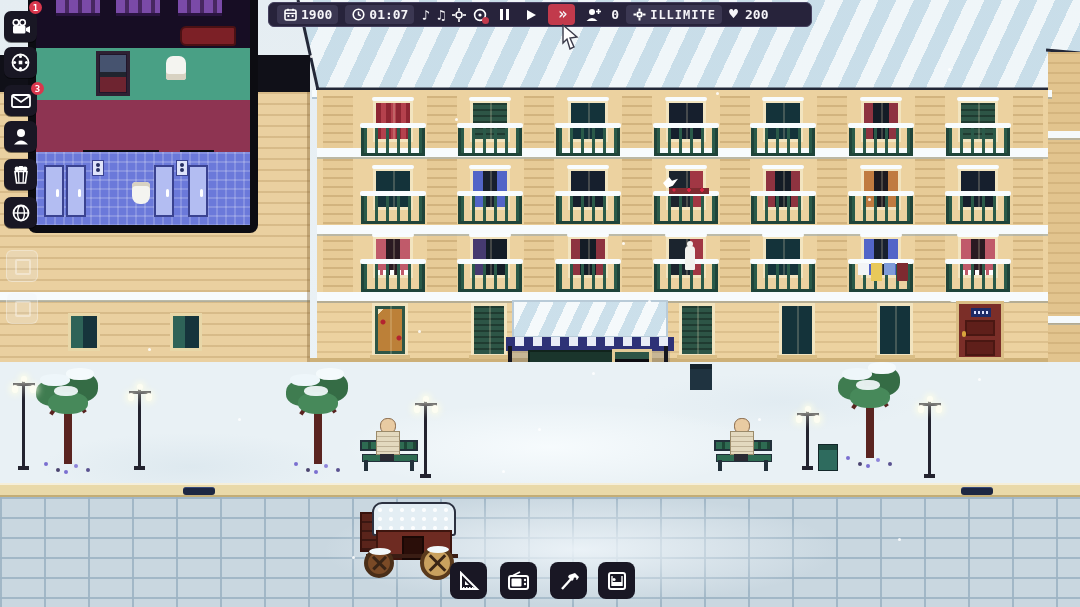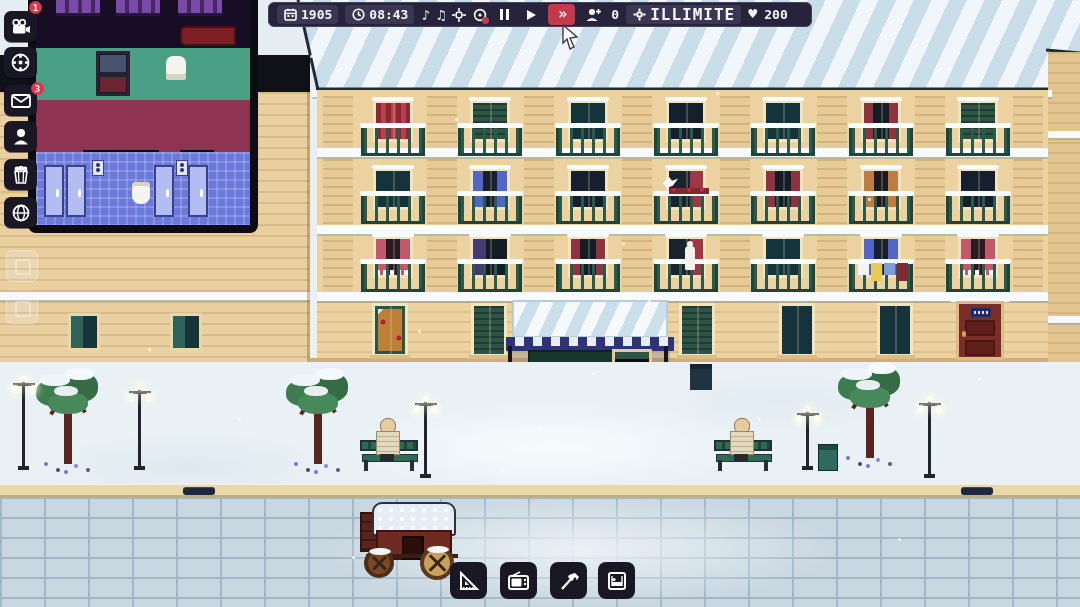--- a/index.html
+++ b/index.html
@@ -634,30 +634,30 @@
       <span class="hudicon">
         <svg width="13" height="13" viewBox="0 0 13 13">
             <rect x="1" y="2" width="11" height="10" rx="1.5" fill="none" stroke="#fff" stroke-width="1.6"></rect>
             <line x1="1" y1="5.4" x2="12" y2="5.4" stroke="#fff" stroke-width="1.4"></line>
             <line x1="4" y1="0.8" x2="4" y2="3" stroke="#fff" stroke-width="1.6"></line>
             <line x1="9" y1="0.8" x2="9" y2="3" stroke="#fff" stroke-width="1.6"></line>
             <rect x="3.4" y="7" width="2" height="2" fill="#fff"></rect>
             <rect x="7.6" y="7" width="2" height="2" fill="#fff"></rect>
           </svg>
       </span>
-      <span>1905</span>
+      <span>1900</span>
     </div>
     <div class="pill">
       <span class="hudicon">
         <svg width="13" height="13" viewBox="0 0 13 13">
             <circle cx="6.5" cy="6.5" r="5.3" fill="none" stroke="#fff" stroke-width="1.6"></circle>
             <polyline points="6.5,3.4 6.5,6.8 8.8,7.8" fill="none" stroke="#fff" stroke-width="1.5"></polyline>
           </svg>
       </span>
-      <span>08:43</span>
+      <span>01:07</span>
     </div>
     <span class="notes">♪</span>
     <span class="notes">♫</span>
     <span class="hudicon">
       <svg width="14" height="14" viewBox="0 0 14 14">
           <circle cx="7" cy="7" r="3" fill="none" stroke="#fff" stroke-width="1.5"></circle>
           <line x1="7" y1="0" x2="7" y2="3" stroke="#fff" stroke-width="1.6"></line>
           <line x1="7" y1="11" x2="7" y2="14" stroke="#fff" stroke-width="1.6"></line>
           <line x1="0" y1="7" x2="3" y2="7" stroke="#fff" stroke-width="1.6"></line>
           <line x1="11" y1="7" x2="14" y2="7" stroke="#fff" stroke-width="1.6"></line>
@@ -693,21 +693,21 @@
             <circle cx="6.5" cy="6.5" r="3.2" fill="#fff"></circle>
             <g stroke="#fff" stroke-width="2">
               <line x1="6.5" y1="0.5" x2="6.5" y2="3"></line>
               <line x1="6.5" y1="10" x2="6.5" y2="12.5"></line>
               <line x1="0.5" y1="6.5" x2="3" y2="6.5"></line>
               <line x1="10" y1="6.5" x2="12.5" y2="6.5"></line>
             </g>
             <circle cx="6.5" cy="6.5" r="1.3" fill="#3b3752"></circle>
           </svg>
       </span>
-      <span style="font-size:16px;letter-spacing:1px">ILLIMITE</span>
+      <span style="font-size:12px;letter-spacing:1px">ILLIMITE</span>
     </div>
     <span class="notes" style="font-size:15px">♥</span>
     <span>200</span>
   </div>
 
   <div class="abs" id="sidebar" style="left:0;top:0;width:48px;height:240px">
     <div class="sbtn" style="top:11px">
       <svg width="20" height="16" viewBox="0 0 20 16">
           <circle cx="5" cy="3.4" r="2.8" fill="none" stroke="#fff" stroke-width="1.6"></circle>
           <circle cx="11.5" cy="3.4" r="2.8" fill="none" stroke="#fff" stroke-width="1.6"></circle>

